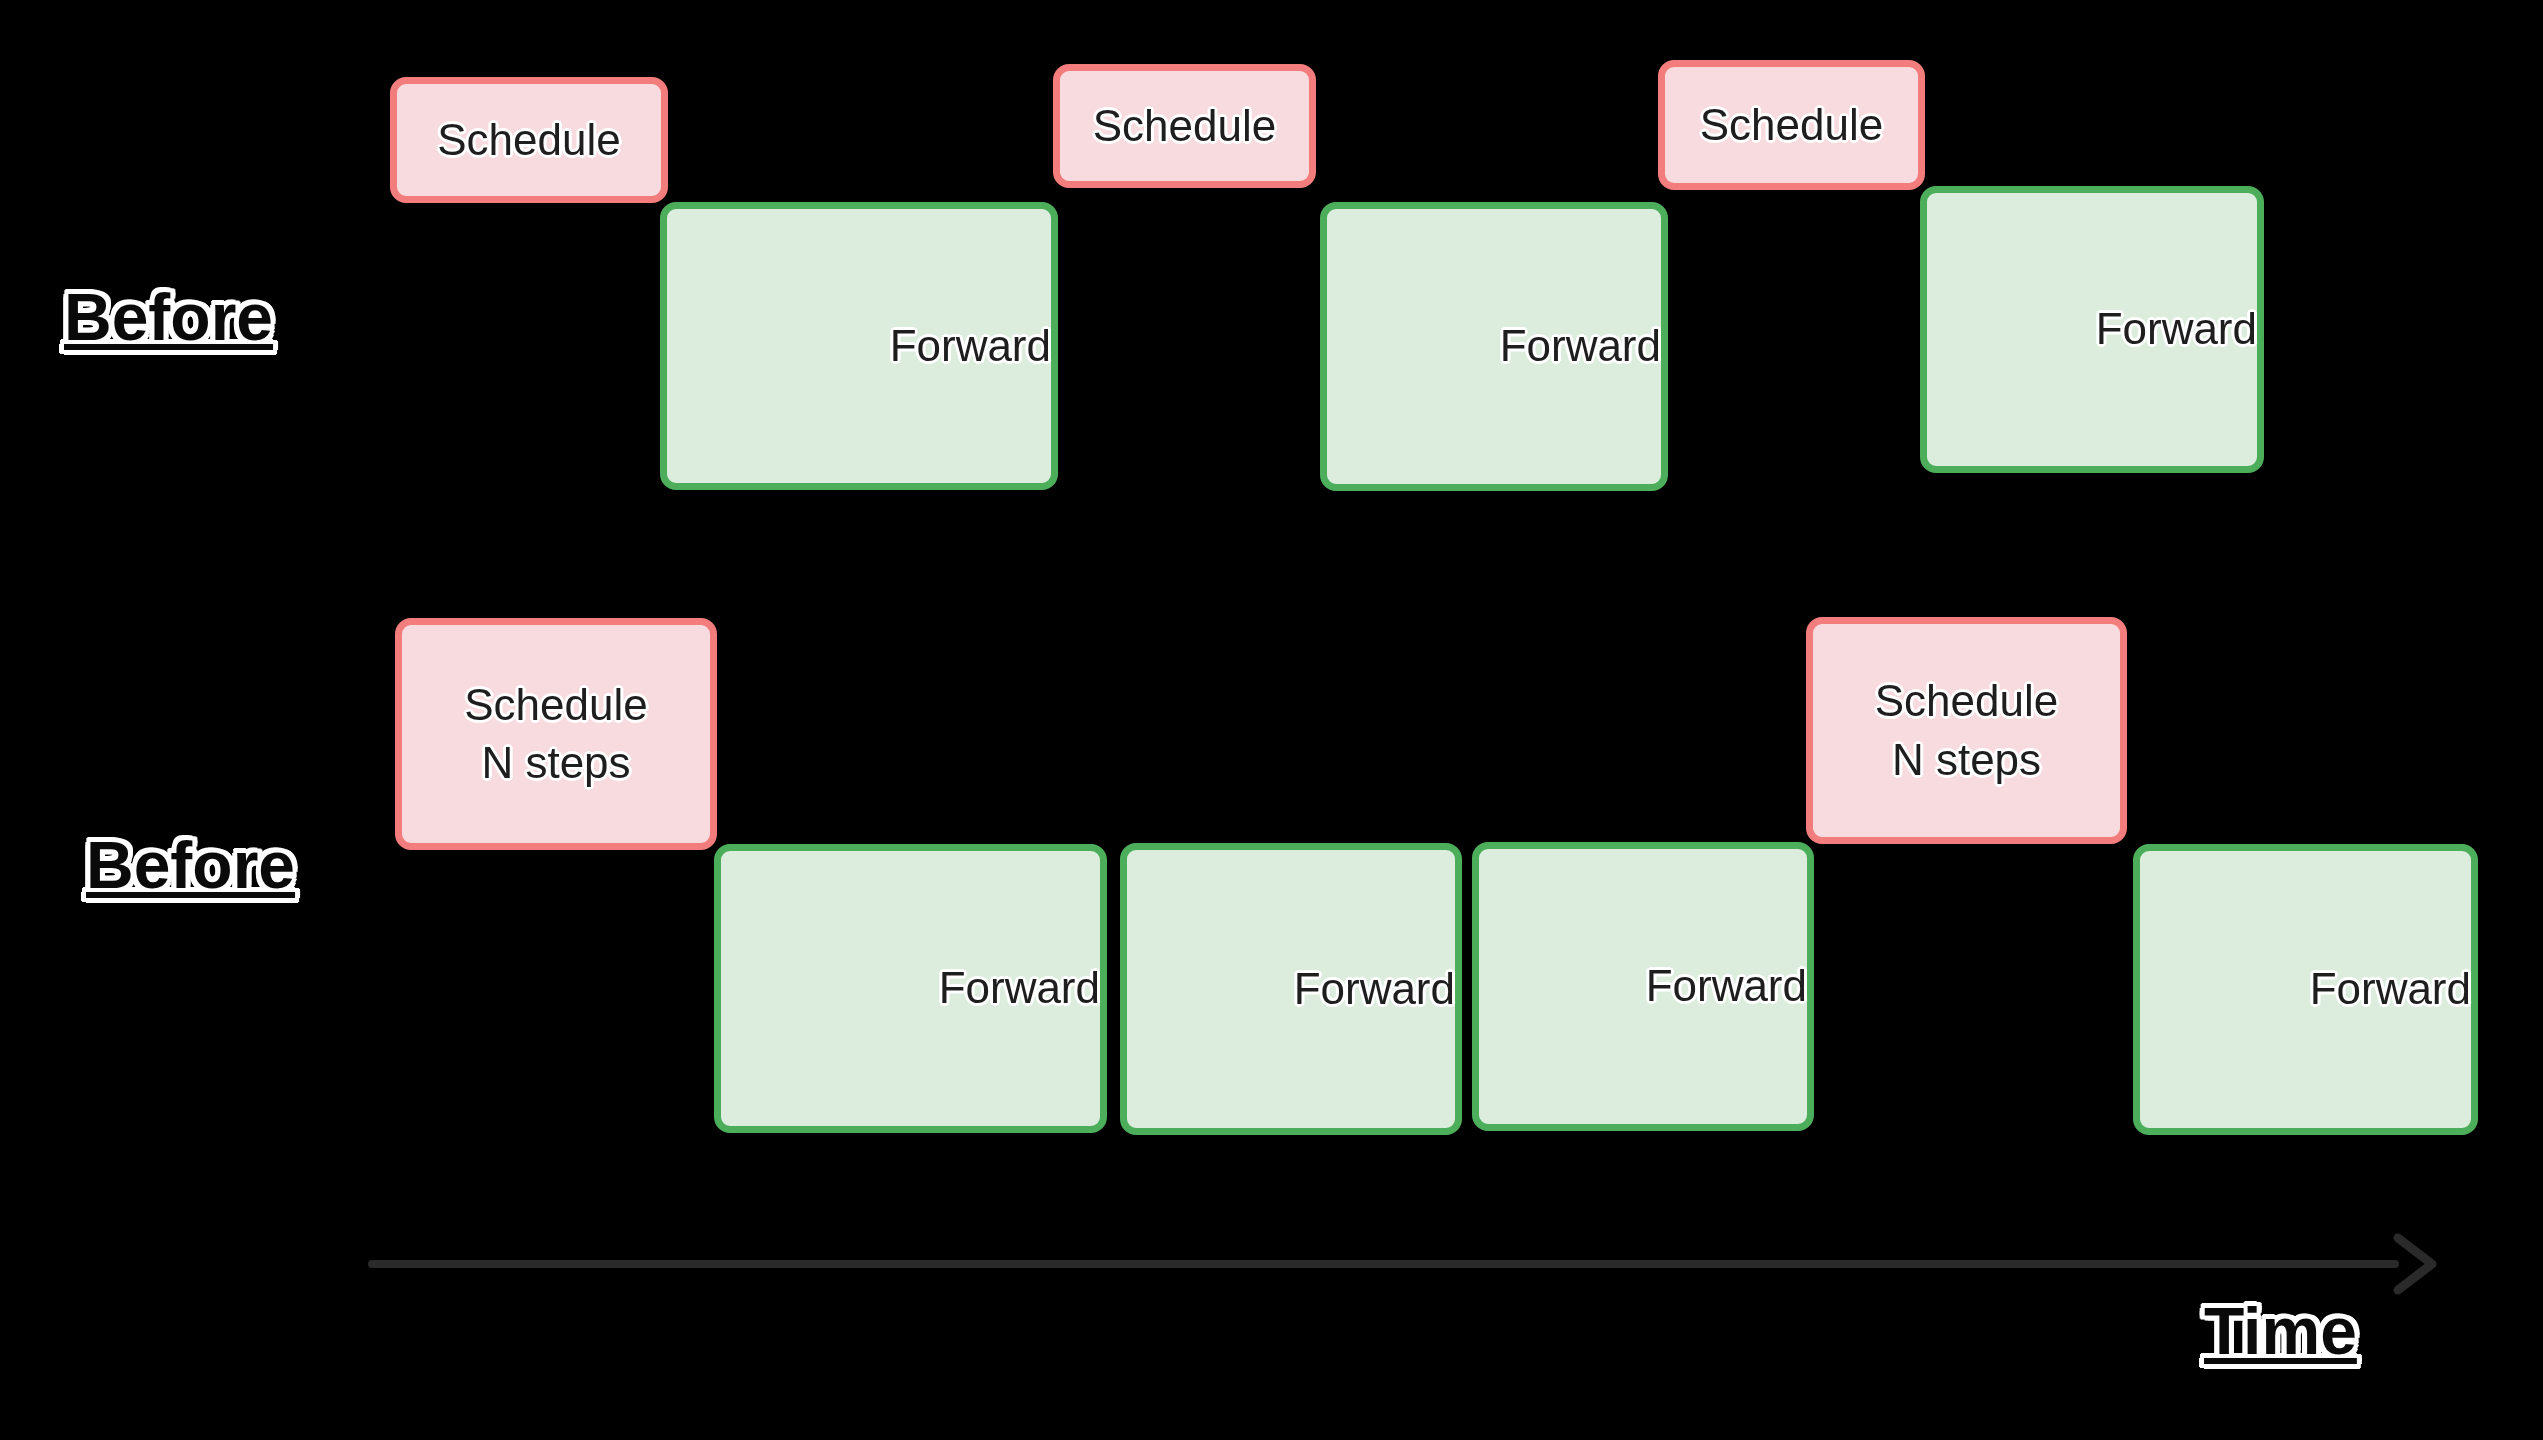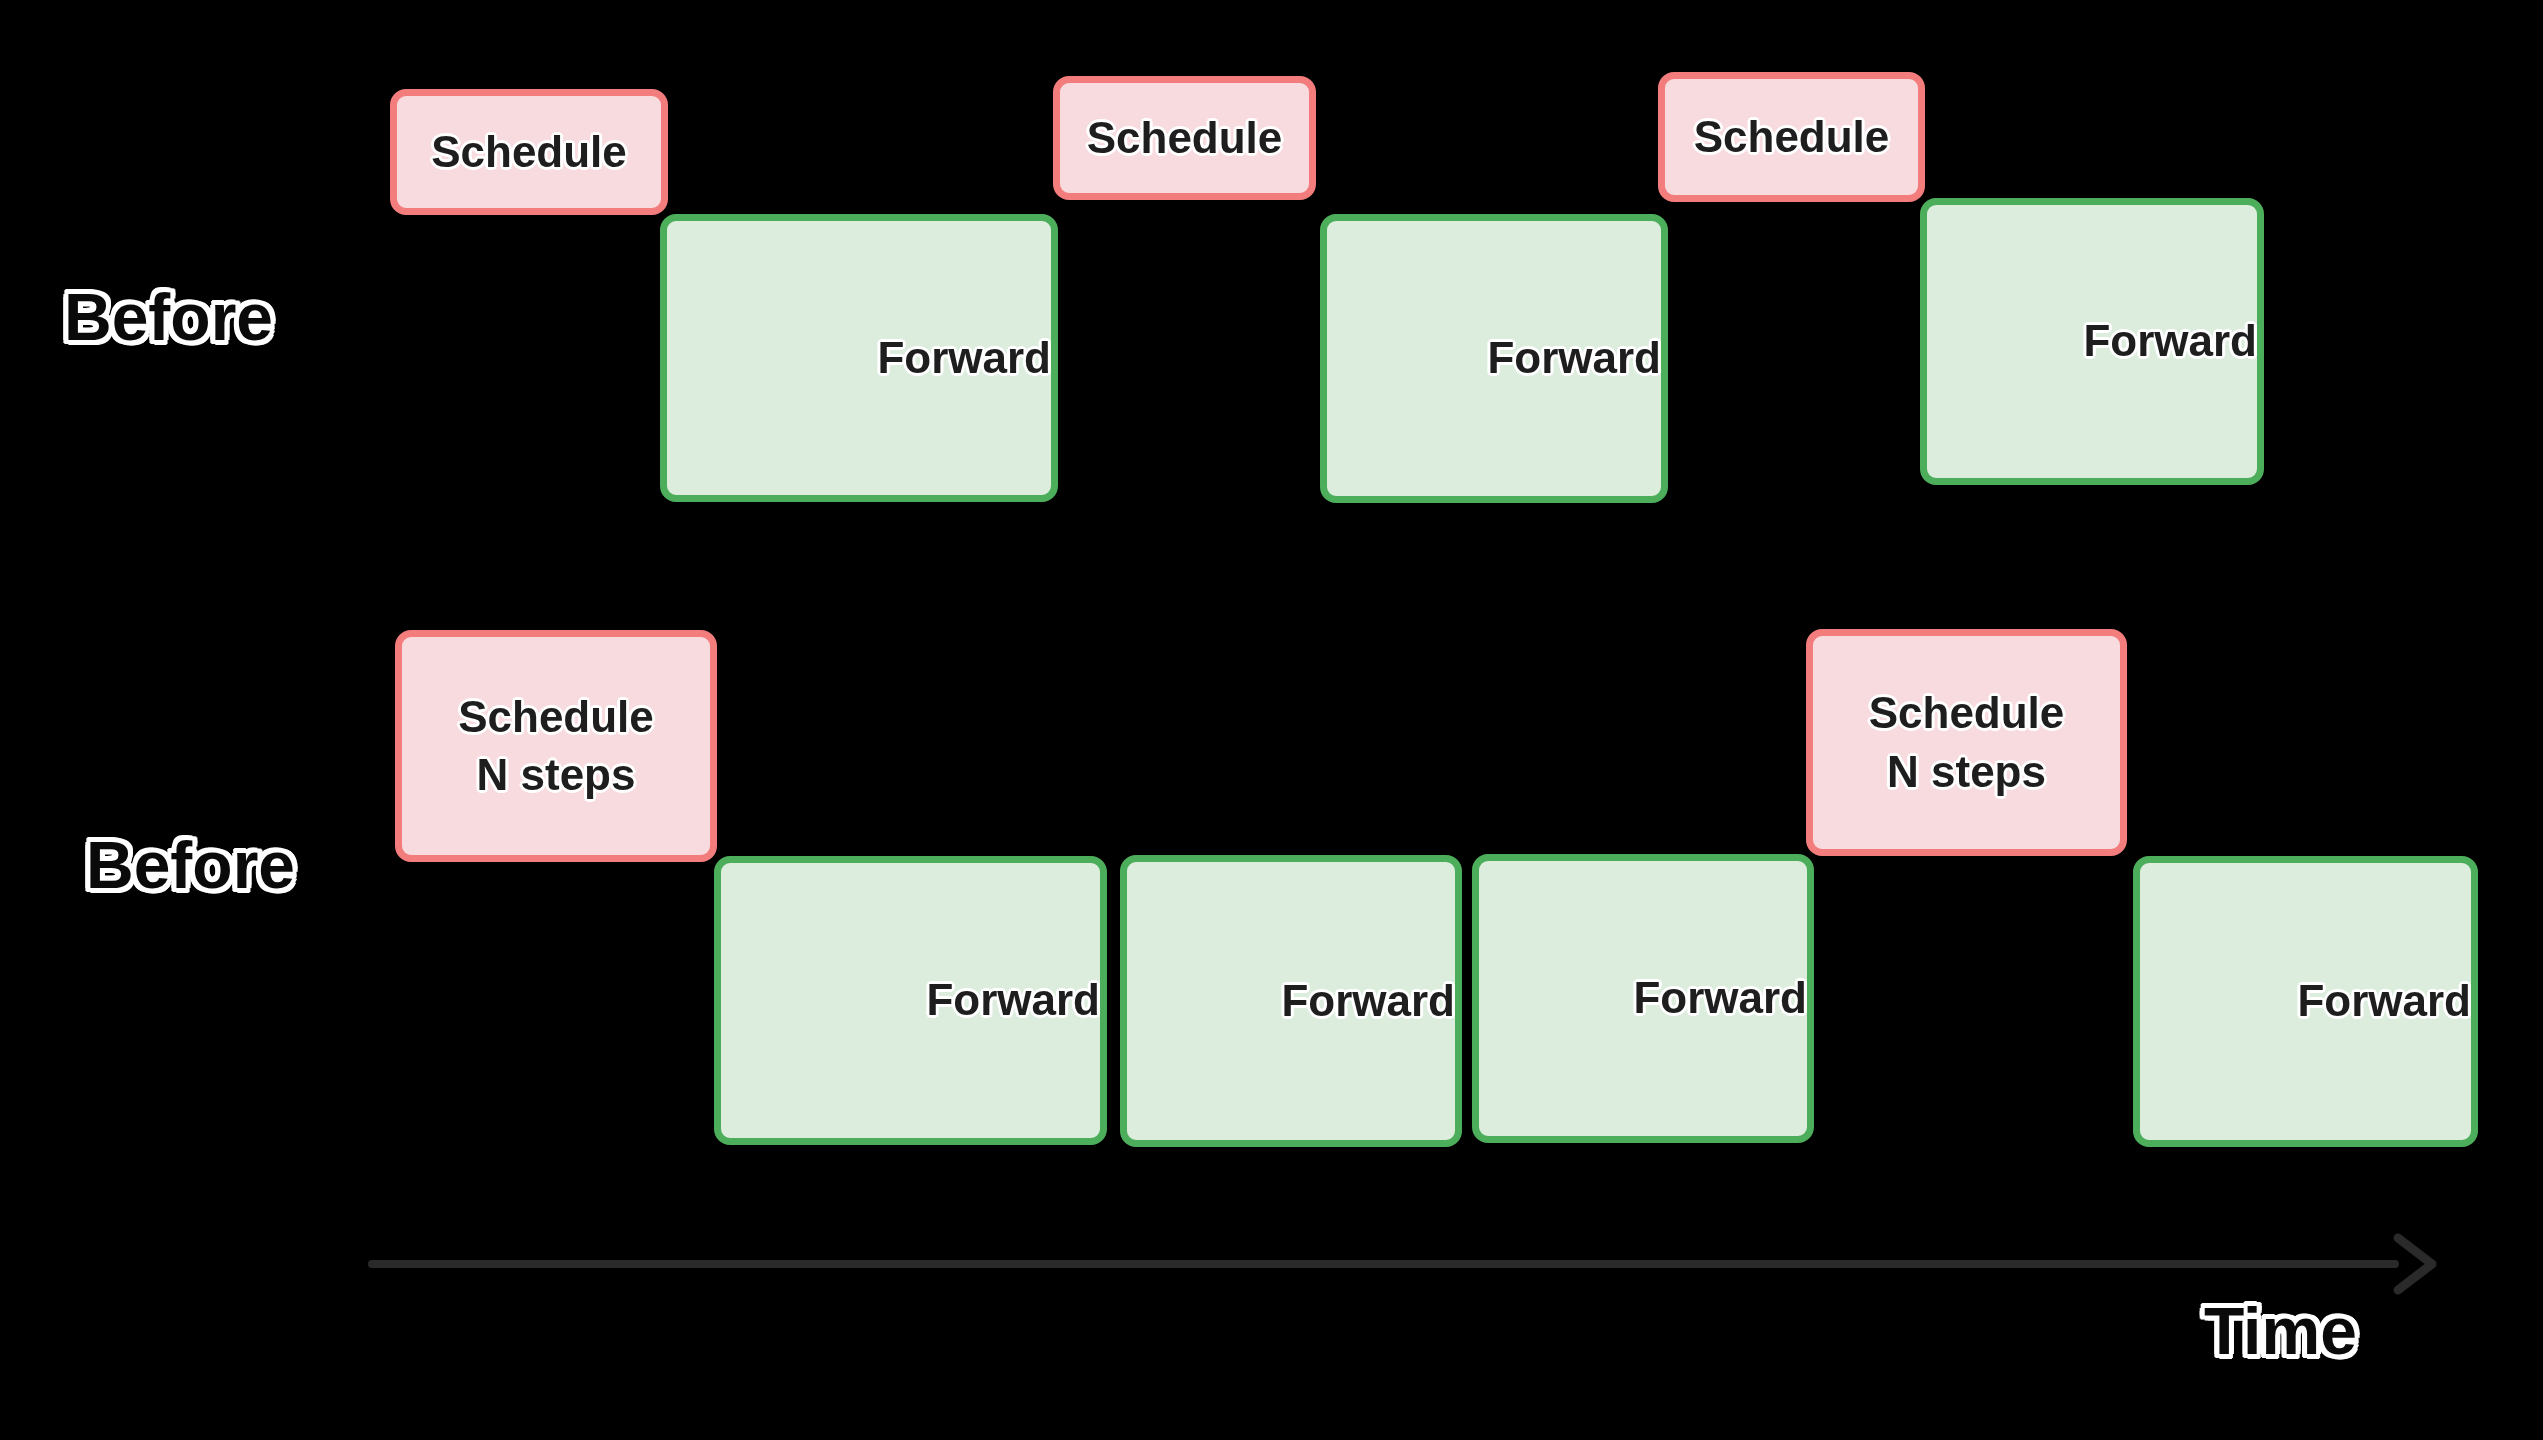--- a/index.html
+++ b/index.html
@@ -23,32 +23,31 @@
     font-family:"Liberation Sans", sans-serif;
   }
   .box{
     position:absolute;
     box-sizing:border-box;
     display:flex;
     flex-direction:column;
     align-items:center;
     justify-content:center;
     border-radius:16px;
-    font-weight:700;
+    font-weight:400;
     font-size:44px;
     color:var(--box-text);
     text-align:center;
     line-height:1.32;
     
     text-shadow:
       -2px -2px 0 var(--halo), 2px -2px 0 var(--halo),
       -2px  2px 0 var(--halo), 2px  2px 0 var(--halo),
       -3px  0   0 var(--halo), 3px  0   0 var(--halo),
        0   -3px 0 var(--halo), 0    3px 0 var(--halo);
-    margin-top: 12px;
   }
   .schedule{
     background:var(--schedule-fill);
     border:7px solid var(--schedule-border);
   }
   .forward{
     background:var(--forward-fill);
     border:7px solid var(--forward-border);
     align-items:flex-end;
   }
@@ -59,20 +58,21 @@
     line-height:1;
     color:var(--label-text);
     letter-spacing:0;
     text-shadow:
       -4px -4px 0 var(--label-outline), 4px -4px 0 var(--label-outline),
       -4px  4px 0 var(--label-outline), 4px  4px 0 var(--label-outline),
       -5px  0   0 var(--label-outline), 5px  0   0 var(--label-outline),
        0   -5px 0 var(--label-outline), 0    5px 0 var(--label-outline),
       -3px -5px 0 var(--label-outline), 3px  5px 0 var(--label-outline),
       -5px  3px 0 var(--label-outline), 5px -3px 0 var(--label-outline);
+    text-decoration: underline;
   }
   .axis-svg{position:absolute;left:360px;top:1220px;}
 </style>
 </head>
 <body>
 
 <div class="canvas">
 
   <div class="big-label" style="left:64px;top:284px;">Before</div>
   <div class="big-label" style="left:86px;top:832px;">Before</div>

